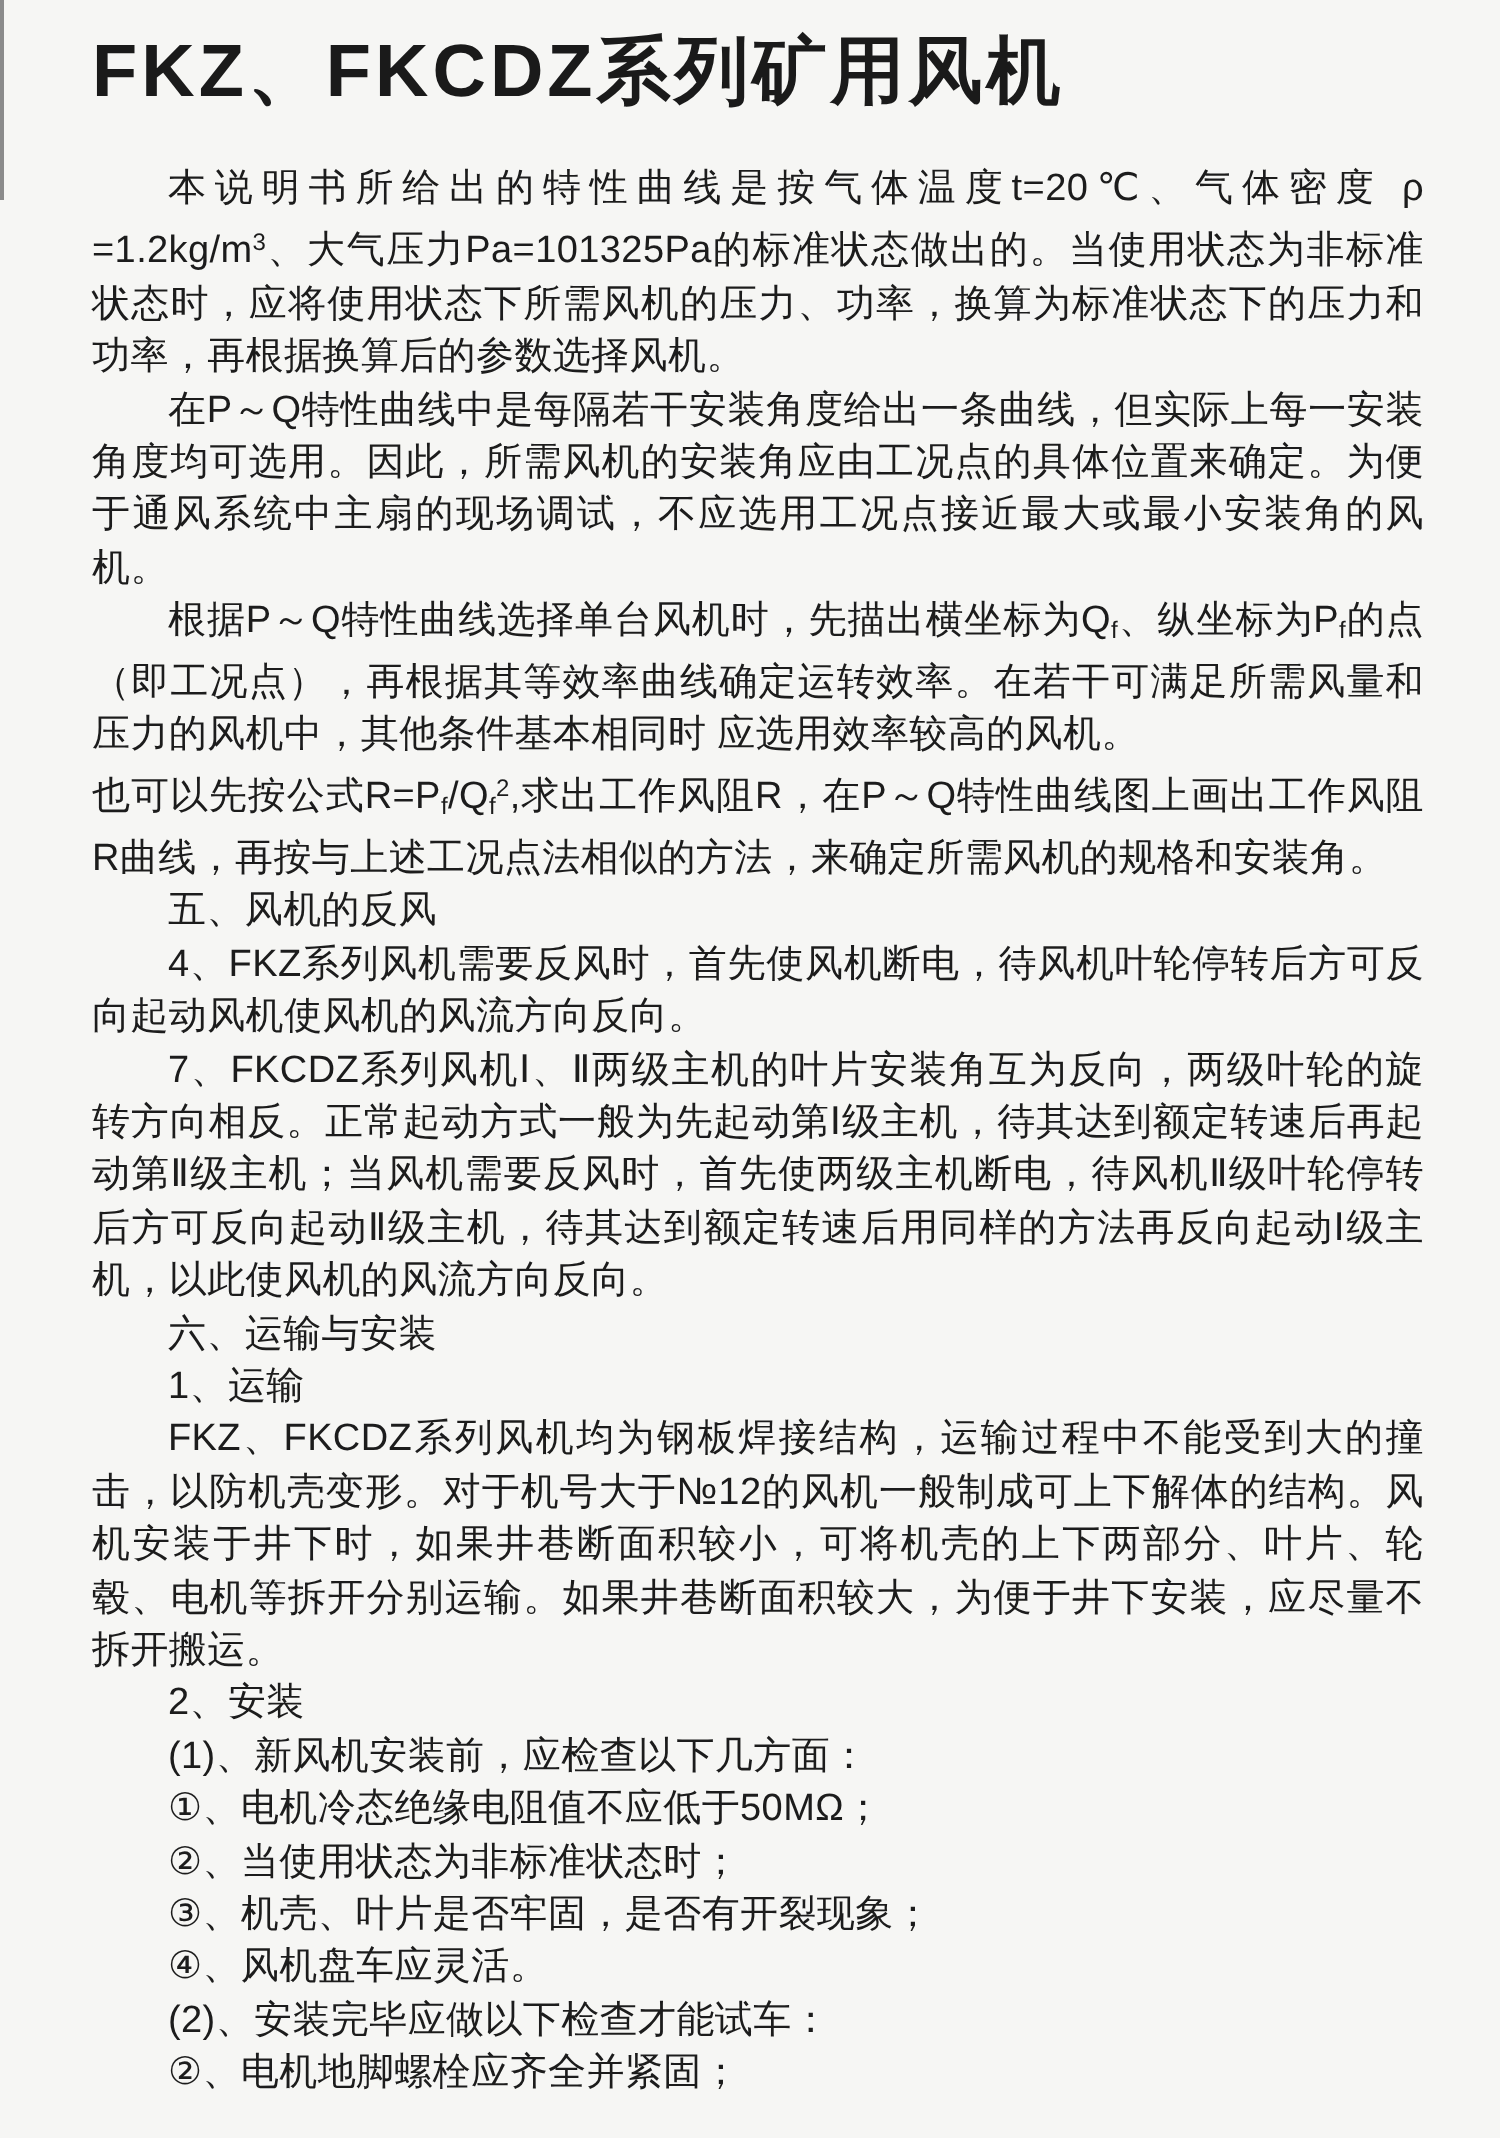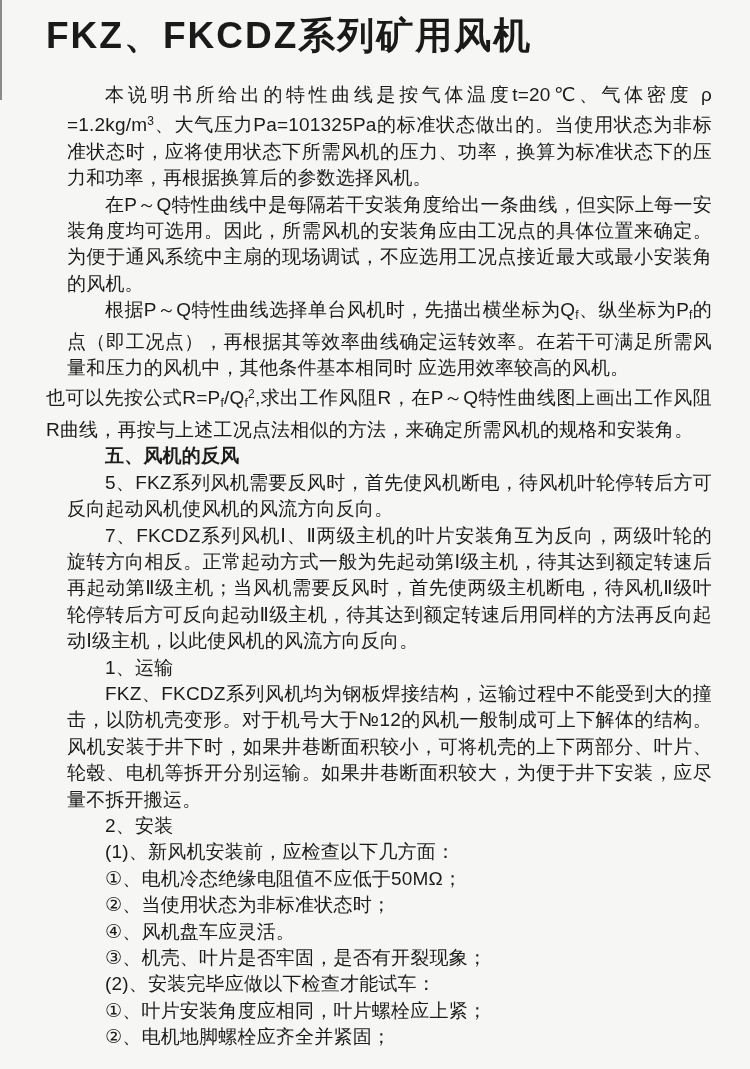--- a/index.html
+++ b/index.html
@@ -41,24 +41,23 @@
   }
   .doc-body p {
     margin: 0;
     font-size: 19px;
     line-height: 26.4px;
     text-align: justify;
     letter-spacing: 0.2px;
   }
   .doc-body p.indent {
     text-indent: 2em;
-    margin-left: 21px;
   }
   .doc-body p.heading {
-    font-weight: 700;
+    font-weight: 400;
   }
   .sub {
     font-size: 12px;
     vertical-align: -3px;
   }
   .sup {
     font-size: 12px;
     vertical-align: 6px;
   }
 </style>
@@ -68,27 +67,27 @@
 <div class="scan-edge"></div>
 
 <div class="page">
   <h1 class="doc-title">FKZ、FKCDZ系列矿用风机</h1>
   <div class="doc-body">
       <p class="indent"><span>本说明书所给出的特性曲线是按气体温度t=20℃、气体密度 ρ =1.2kg/m</span><span class="sup">3</span><span>、大气压力Pa=101325Pa的标准状态做出的。当使用状态为非标准状态时，应将使用状态下所需风机的压力、功率，换算为标准状态下的压力和功率，再根据换算后的参数选择风机。</span></p>
       <p class="indent"><span>在P～Q特性曲线中是每隔若干安装角度给出一条曲线，但实际上每一安装角度均可选用。因此，所需风机的安装角应由工况点的具体位置来确定。为便于通风系统中主扇的现场调试，不应选用工况点接近最大或最小安装角的风机。</span></p>
       <p class="indent"><span>根据P～Q特性曲线选择单台风机时，先描出横坐标为Q</span><span class="sub">f</span><span>、纵坐标为P</span><span class="sub">f</span><span>的点（即工况点），再根据其等效率曲线确定运转效率。在若干可满足所需风量和压力的风机中，其他条件基本相同时 应选用效率较高的风机。</span></p>
       <p class=""><span>也可以先按公式R=P</span><span class="sub">f</span><span>/Q</span><span class="sub">f</span><span class="sup">2</span><span>,求出工作风阻R，在P～Q特性曲线图上画出工作风阻R曲线，再按与上述工况点法相似的方法，来确定所需风机的规格和安装角。</span></p>
       <p class="indent heading"><span>五、风机的反风</span></p>
-      <p class="indent"><span>5、FKZ系列风机需要反风时，首先使风机断电，待风机叶轮停转后方可反向起动风机使风机的风流方向反向。</span></p>
+      <p class="indent"><span>4、FKZ系列风机需要反风时，首先使风机断电，待风机叶轮停转后方可反向起动风机使风机的风流方向反向。</span></p>
       <p class="indent"><span>7、FKCDZ系列风机Ⅰ、Ⅱ两级主机的叶片安装角互为反向，两级叶轮的旋转方向相反。正常起动方式一般为先起动第Ⅰ级主机，待其达到额定转速后再起动第Ⅱ级主机；当风机需要反风时，首先使两级主机断电，待风机Ⅱ级叶轮停转后方可反向起动Ⅱ级主机，待其达到额定转速后用同样的方法再反向起动Ⅰ级主机，以此使风机的风流方向反向。</span></p>
+      <p class="indent heading"><span>六、运输与安装</span></p>
       <p class="indent"><span>1、运输</span></p>
       <p class="indent"><span>FKZ、FKCDZ系列风机均为钢板焊接结构，运输过程中不能受到大的撞击，以防机壳变形。对于机号大于№12的风机一般制成可上下解体的结构。风机安装于井下时，如果井巷断面积较小，可将机壳的上下两部分、叶片、轮毂、电机等拆开分别运输。如果井巷断面积较大，为便于井下安装，应尽量不拆开搬运。</span></p>
       <p class="indent"><span>2、安装</span></p>
       <p class="indent"><span>(1)、新风机安装前，应检查以下几方面：</span></p>
       <p class="indent"><span>①、电机冷态绝缘电阻值不应低于50MΩ；</span></p>
       <p class="indent"><span>②、当使用状态为非标准状态时；</span></p>
+      <p class="indent"><span>③、机壳、叶片是否牢固，是否有开裂现象；</span></p>
       <p class="indent"><span>④、风机盘车应灵活。</span></p>
-      <p class="indent"><span>③、机壳、叶片是否牢固，是否有开裂现象；</span></p>
       <p class="indent"><span>(2)、安装完毕应做以下检查才能试车：</span></p>
-      <p class="indent"><span>①、叶片安装角度应相同，叶片螺栓应上紧；</span></p>
       <p class="indent"><span>②、电机地脚螺栓应齐全并紧固；</span></p>
     </div>
 </div>
 
 </body></html>

